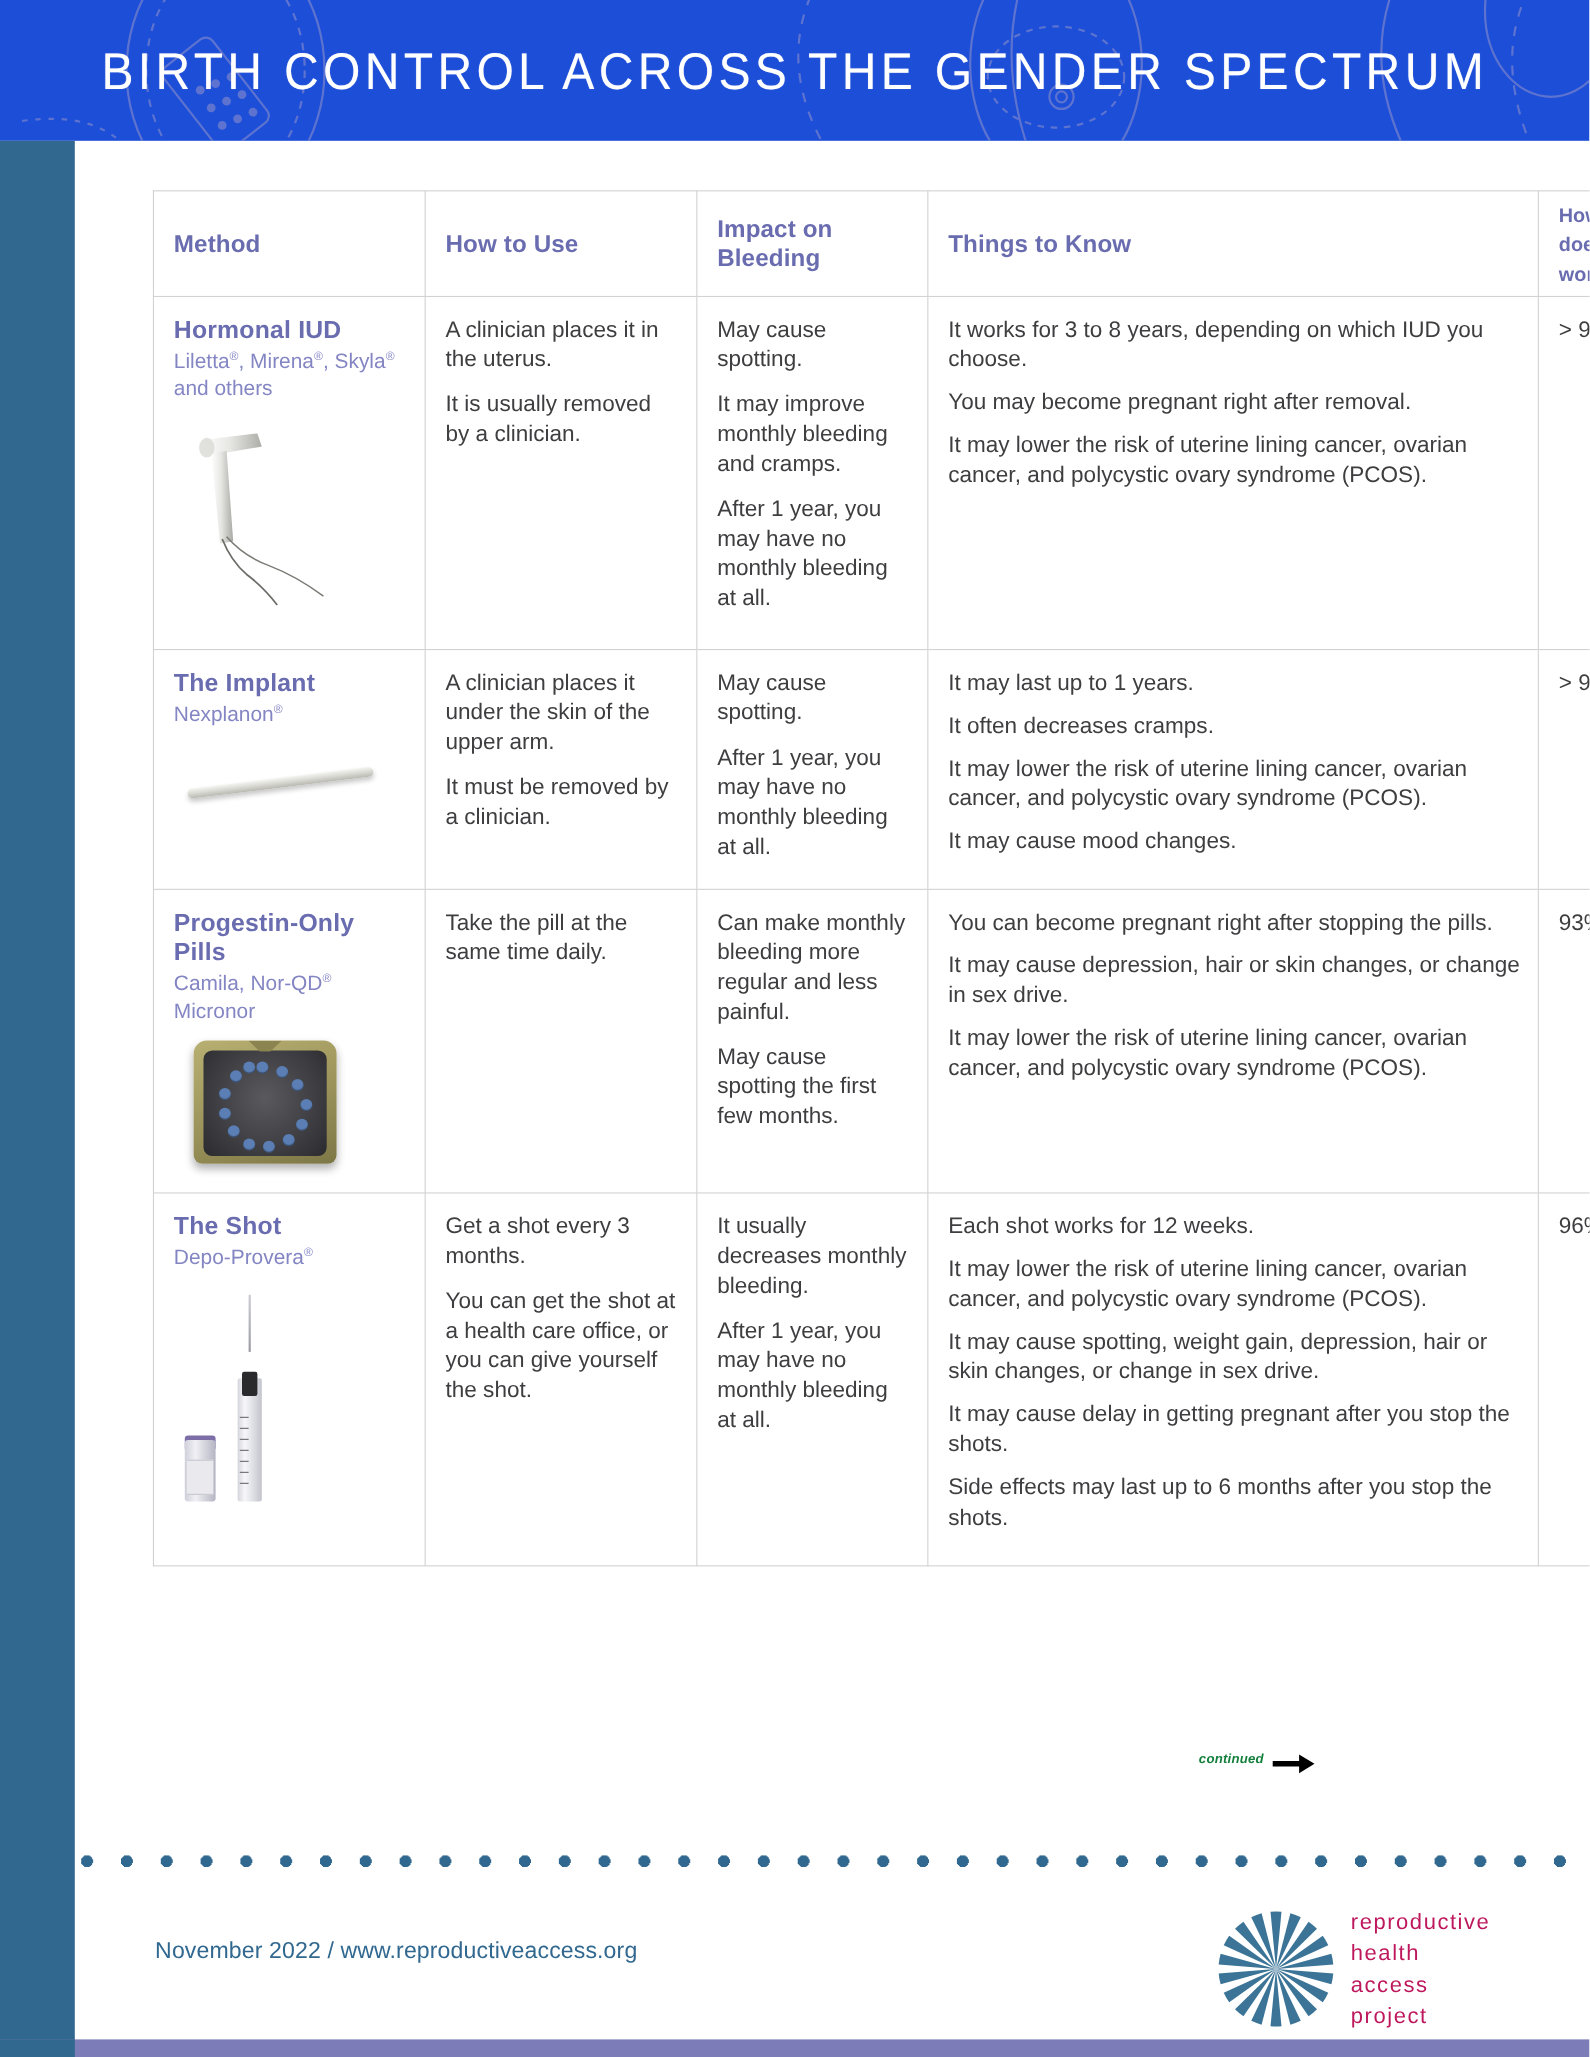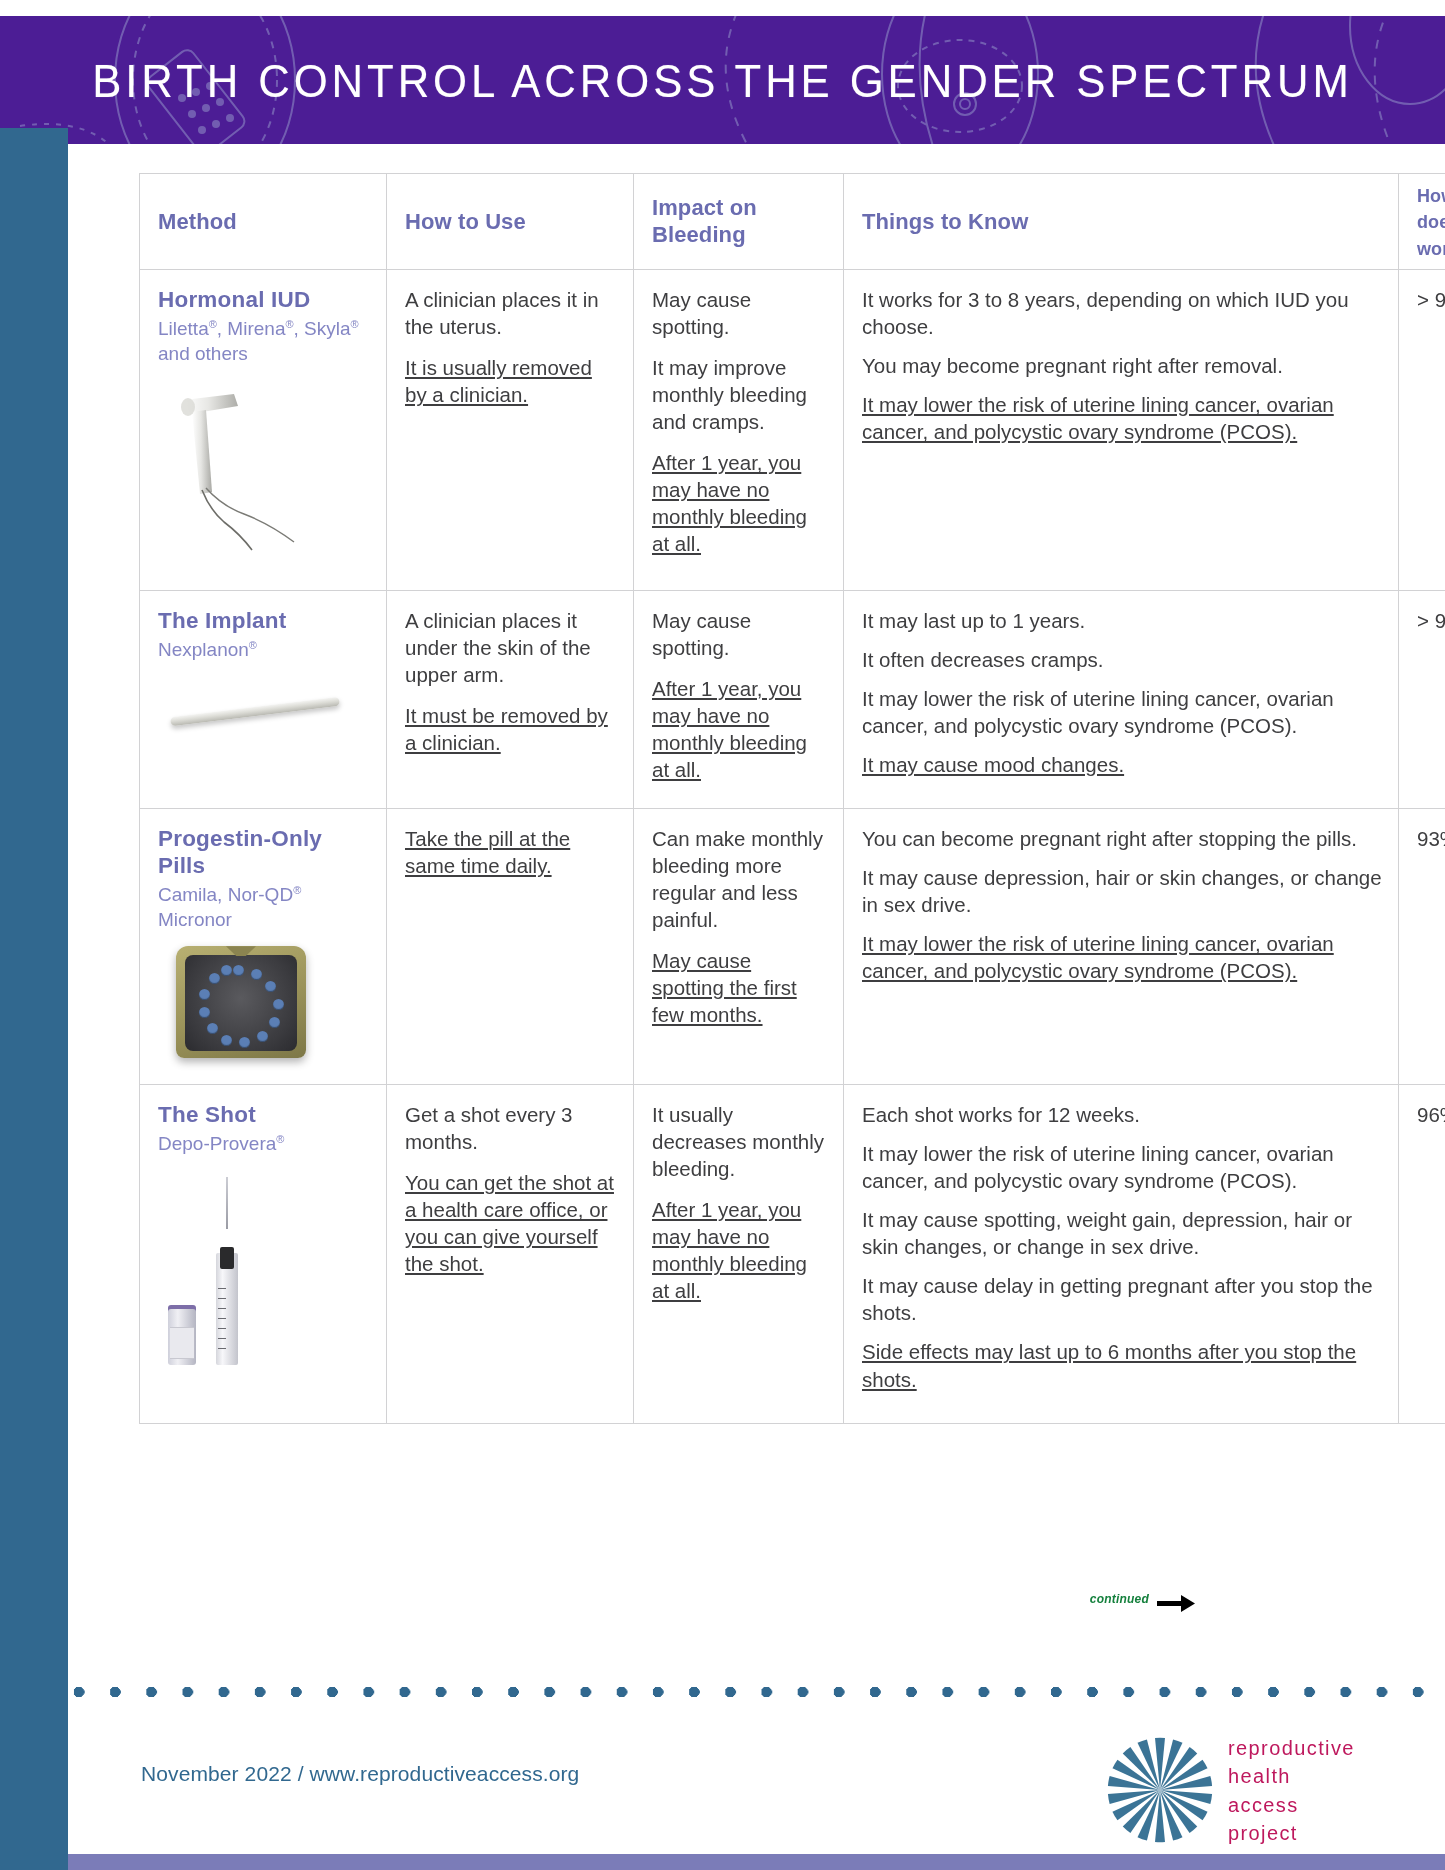--- a/index.html
+++ b/index.html
@@ -11,24 +11,24 @@
     height: 1870px;
     background: #ffffff;
     font-family: "Liberation Sans", sans-serif;
     position: relative;
     overflow: hidden;
   }
 
   
   .banner {
     position: absolute;
-    left: 0; top: 16px;
+    left: 0; top: 0;
     width: 1445px;
     height: 128px;
-    background: #4c1d95;
+    background: #1d4ed8;
     overflow: hidden;
   }
   .banner-deco {
     position: absolute;
     left: 0; top: 0;
     width: 1445px; height: 128px;
     opacity: 0.55;
   }
   .banner-title {
     position: absolute;
@@ -114,21 +114,21 @@
     letter-spacing: 0.2px;
   }
   .method-brands {
     color: #8486c4;
     font-size: 19px;
     line-height: 1.28;
     margin-top: 4px;
   }
   .method-brands sup { font-size: 11px; vertical-align: super; }
   .p-block { margin: 0 0 14px 0; }
-  .p-block:last-child { margin-bottom: 0; text-decoration: underline; }
+  .p-block:last-child { margin-bottom: 0; }
   .td-things .p-block { margin-bottom: 12px; }
   td.cell-howwell {
     text-align: left;
     font-size: 20.5px;
     color: #3e3e40;
     padding-left: 20px;
   }
 
   
   .art {

